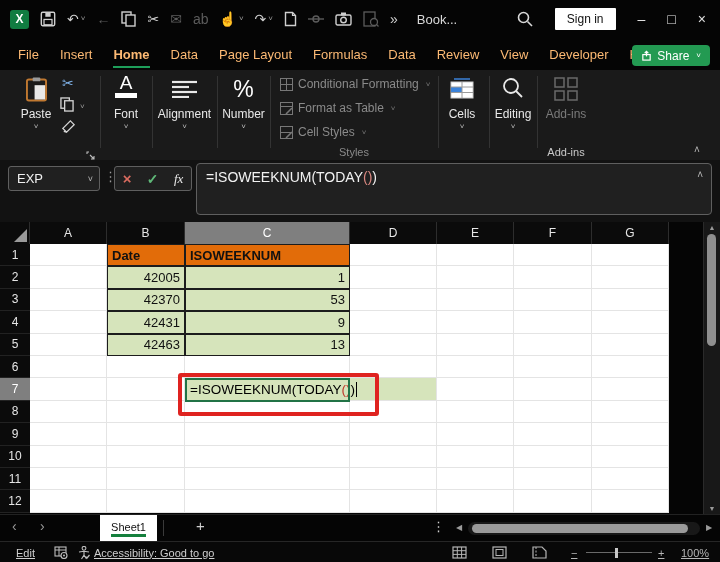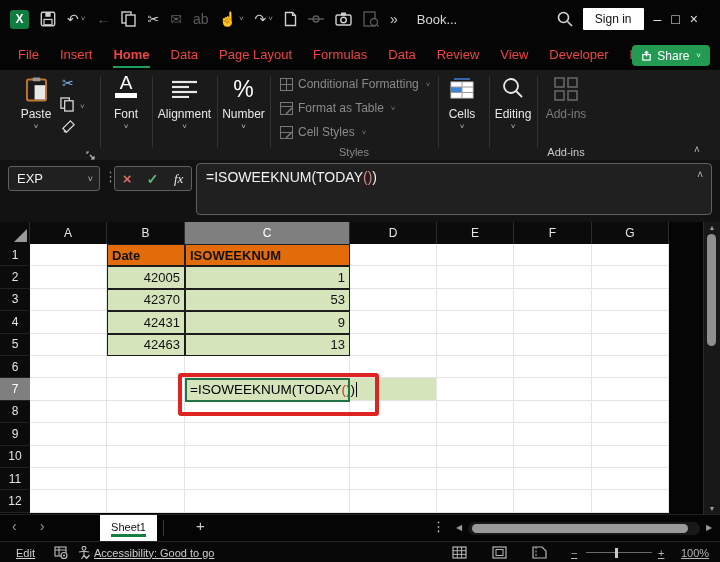--- a/index.html
+++ b/index.html
@@ -8,27 +8,27 @@
   .abs{position:absolute;}
   
   .titlebar{position:absolute;top:0;left:0;width:720px;height:38px;background:#050505;
             display:flex;align-items:center;gap:11px;padding-left:10px;box-sizing:border-box;color:#cfcfcf;}
   .qat{font-size:14px;color:#cfcfcf;display:flex;align-items:center;line-height:1;}
   .qat.dim{color:#5c5c5c;}
   .chev-sm{font-size:8px;color:#9a9a9a;margin-left:2px;}
   .xl-logo{width:19px;height:19px;background:#107C41;border-radius:3px;color:#fff;font-weight:bold;
            font-size:12px;display:flex;align-items:center;justify-content:center;}
   .wbtitle{font-size:13px;color:#d9d9d9;margin-left:8px;}
-  .tb-right{position:absolute;right:0;top:0;height:38px;display:flex;align-items:center;gap:10px;padding-right:22px;}
+  .tb-right{position:absolute;right:0;top:0;height:38px;display:flex;align-items:center;gap:22px;padding-right:14px;}
   .signin{background:#fff;color:#111;font-size:12px;padding:4px 12px;border-radius:1px;}
   .winctl{font-size:14px;color:#e0e0e0;}
   
   .menubar{position:absolute;top:38px;left:0;width:720px;height:32px;background:#050505;
            display:flex;align-items:center;gap:21px;padding-left:18px;box-sizing:border-box;}
-  .mtab{font-size:13px;color:#ef4444;padding:6px 0;}
+  .mtab{font-size:13px;color:#fdba74;padding:6px 0;}
   .mtab.active{font-weight:bold;border-bottom:2px solid #1E9E5A;padding-bottom:4px;}
   .sharebtn{position:absolute;right:10px;top:7px;height:21px;background:#239A52;border-radius:4px;
             color:#fff;font-size:12px;display:flex;align-items:center;gap:5px;padding:0 9px;}
   
   .ribbon{position:absolute;top:70px;left:0;width:720px;height:90px;background:#1A1A1A;}
   .vsep{position:absolute;top:6px;height:72px;width:1px;background:#333;}
   .bigbtn{position:absolute;top:4px;text-align:center;color:#e8e8e8;}
   .bigbtn .lbl{font-size:12px;margin-top:3px;}
   .bigbtn .cv{font-size:8px;color:#bdbdbd;margin-top:1px;}
   .bigicon{height:30px;display:flex;align-items:center;justify-content:center;}

